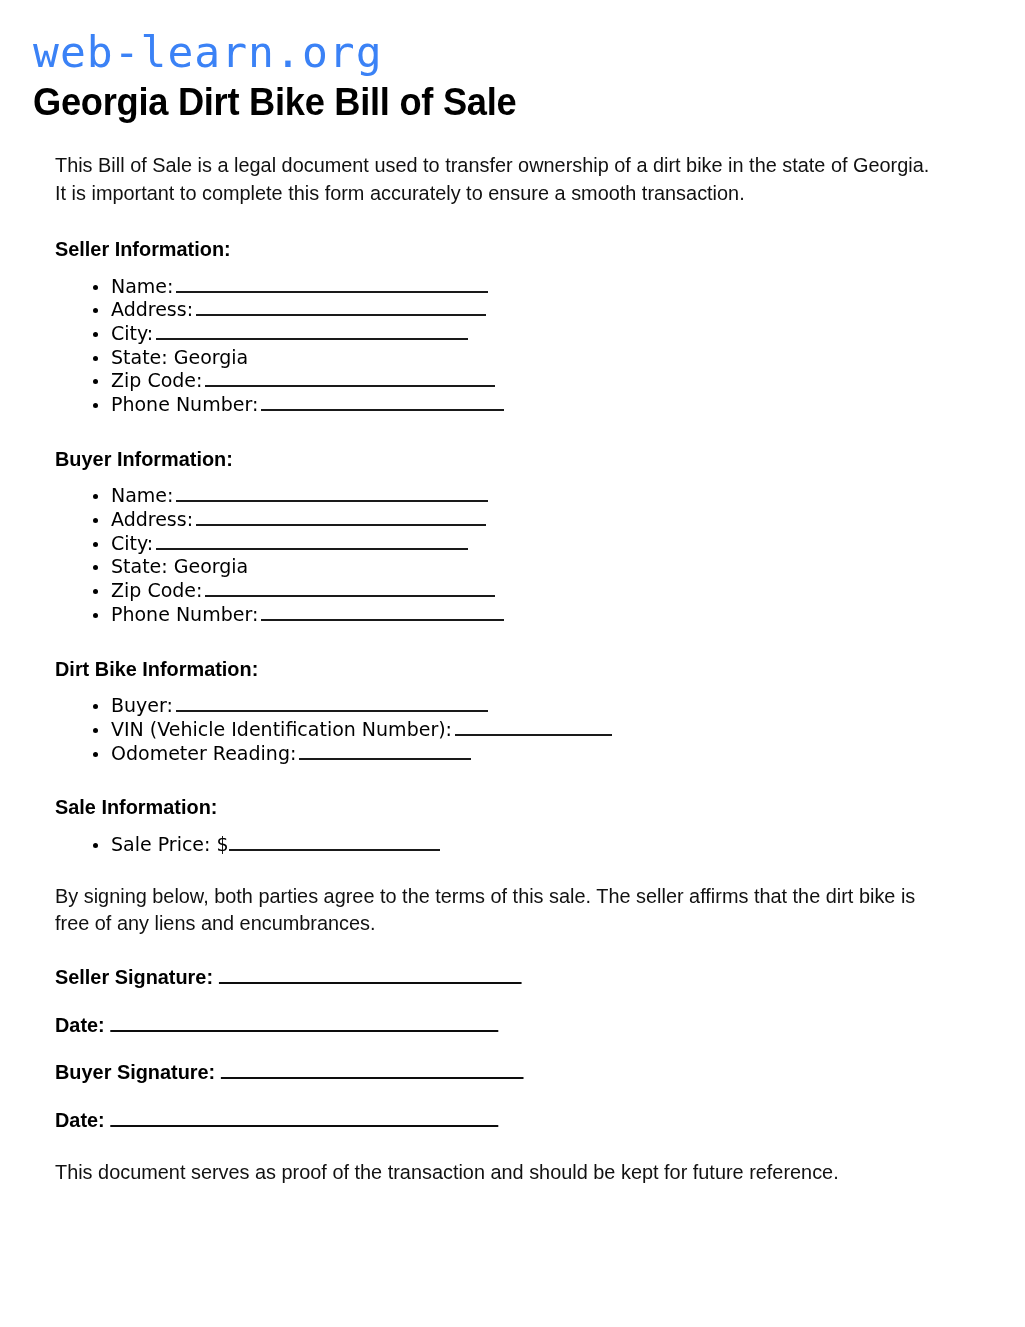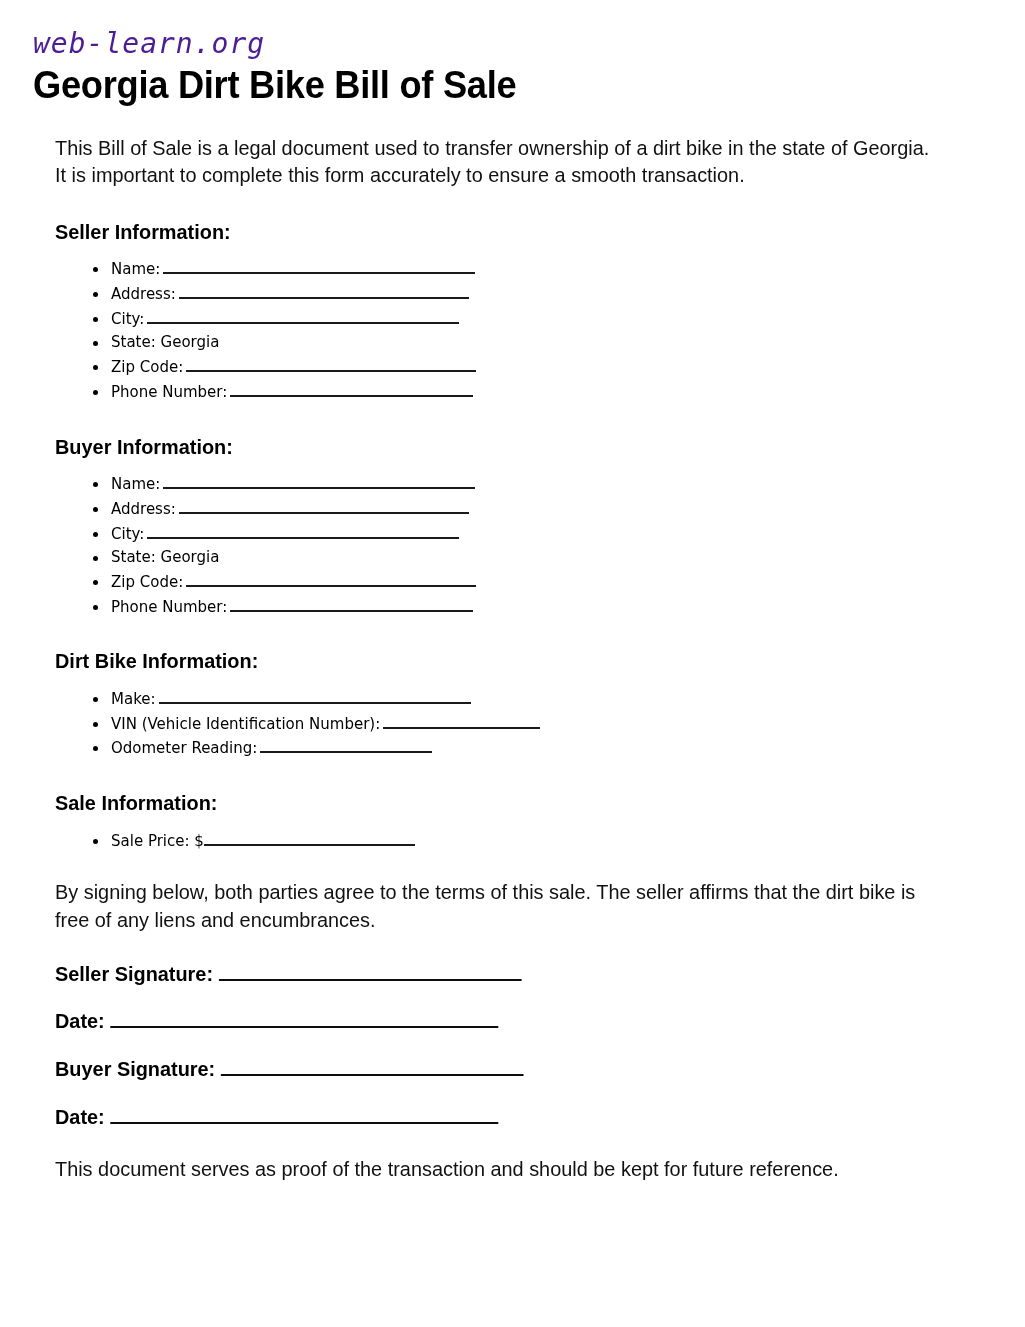--- a/index.html
+++ b/index.html
@@ -26,27 +26,26 @@
     overflow: hidden;
   }
 
   
   .masthead {
     margin: 0 0 0 -22px;
     padding: 0;
   }
   .site-logo {
     font-family: "DejaVu Sans Mono", monospace;
-    font-size: 28px;
+    font-size: 43px;
     font-weight: 400;
     letter-spacing: 1px;
-    color: #4c1d95;
+    color: #3b82f6;
     line-height: 1.15;
     white-space: nowrap;
-    font-style: italic;
   }
 
   .doc-title {
     font-family: "Liberation Sans Narrow", "Liberation Sans", sans-serif;
     font-size: 39px;
     font-weight: 700;
     letter-spacing: -0.3px;
     color: #000000;
     line-height: 1.18;
     margin: 2px 0 0 0;
@@ -89,21 +88,21 @@
 
   
   ul.field-list {
     list-style: none;
     margin: 13px 0 0 0;
     padding: 0;
   }
   ul.field-list li {
     position: relative;
     font-family: "DejaVu Sans", sans-serif;
-    font-size: 15px;
+    font-size: 19px;
     font-weight: 400;
     line-height: 23.7px;
     color: #000000;
     padding-left: 56px;
     white-space: nowrap;
   }
   ul.field-list li::before {
     content: "";
     position: absolute;
     left: 38px;
@@ -186,21 +185,21 @@
     <li><span>Name:</span><span class="fill w-name"></span></li>
     <li><span>Address:</span><span class="fill w-address"></span></li>
     <li><span>City:</span><span class="fill w-city"></span></li>
     <li><span>State: Georgia</span></li>
     <li><span>Zip Code:</span><span class="fill w-zip"></span></li>
     <li><span>Phone Number:</span><span class="fill w-phone"></span></li>
   </ul>
 
   <h2 class="section-heading sec-bike">Dirt Bike Information:</h2>
   <ul class="field-list">
-    <li><span>Make:</span><span class="fill w-make"></span></li>
+    <li><span>Buyer:</span><span class="fill w-make"></span></li>
     <li><span>VIN (Vehicle Identification Number):</span><span class="fill w-vin"></span></li>
     <li><span>Odometer Reading:</span><span class="fill w-odo"></span></li>
   </ul>
 
   <h2 class="section-heading sec-sale">Sale Information:</h2>
   <ul class="field-list">
     <li><span>Sale Price: $</span><span class="fill tight w-price"></span></li>
   </ul>
 
   <p class="para terms">By signing below, both parties agree to the terms of this sale. The seller affirms that the dirt bike is free of any liens and encumbrances.</p>

